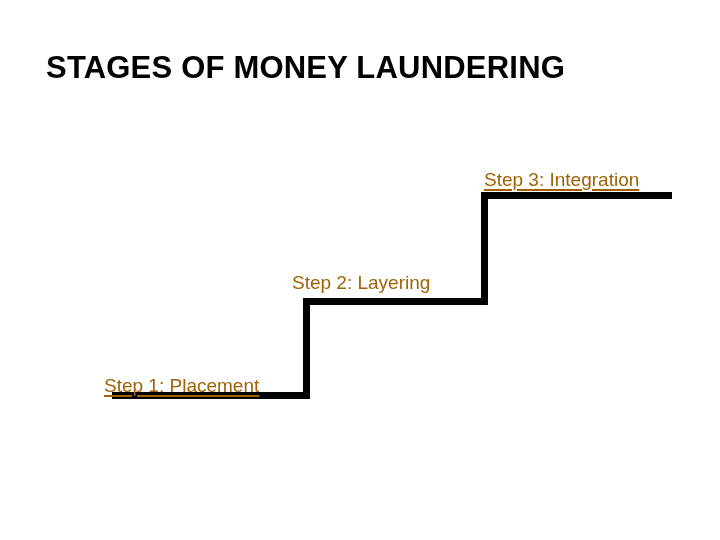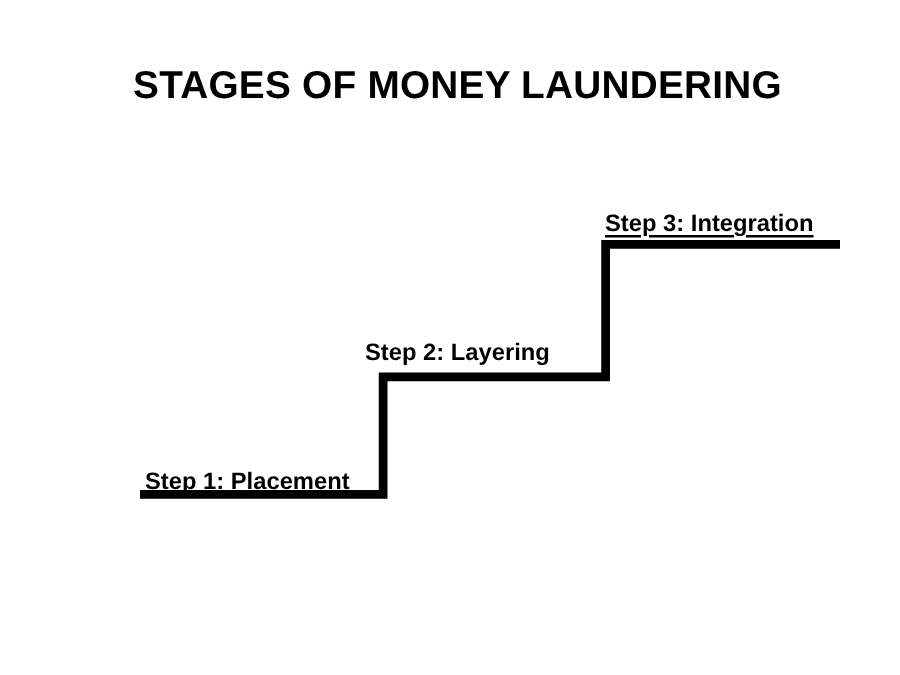--- a/index.html
+++ b/index.html
@@ -26,21 +26,20 @@
     left: 46px;
     top: 48px;
     width: 640px;
     font-family: "Liberation Sans", sans-serif;
     font-weight: bold;
     font-size: 31px;
     line-height: 40px;
     letter-spacing: 0.2px;
     color: #000000;
     white-space: nowrap;
-    text-align: center;
   }
 
   
   #staircase {
     position: absolute;
     left: 0;
     top: 0;
     width: 720px;
     height: 540px;
     pointer-events: none;
@@ -48,33 +47,33 @@
   #staircase svg {
     display: block;
     width: 720px;
     height: 540px;
   }
 
   
   .step-label {
     position: absolute;
     font-family: "Liberation Sans", sans-serif;
-    font-weight: bold;
+    font-weight: normal;
     font-size: 19px;
     line-height: 22px;
-    color: #000000;
+    color: #a16207;
     white-space: nowrap;
   }
   .step-label.underlined {
     text-decoration: underline;
     text-underline-offset: 3px;
     text-decoration-thickness: 2px;
   }
   #label-step1 {
-    left: 116px;
+    left: 104px;
     top: 375px;
   }
   #label-step2 {
     left: 292px;
     top: 272px;
   }
   #label-step3 {
     left: 484px;
     top: 169px;
   }

